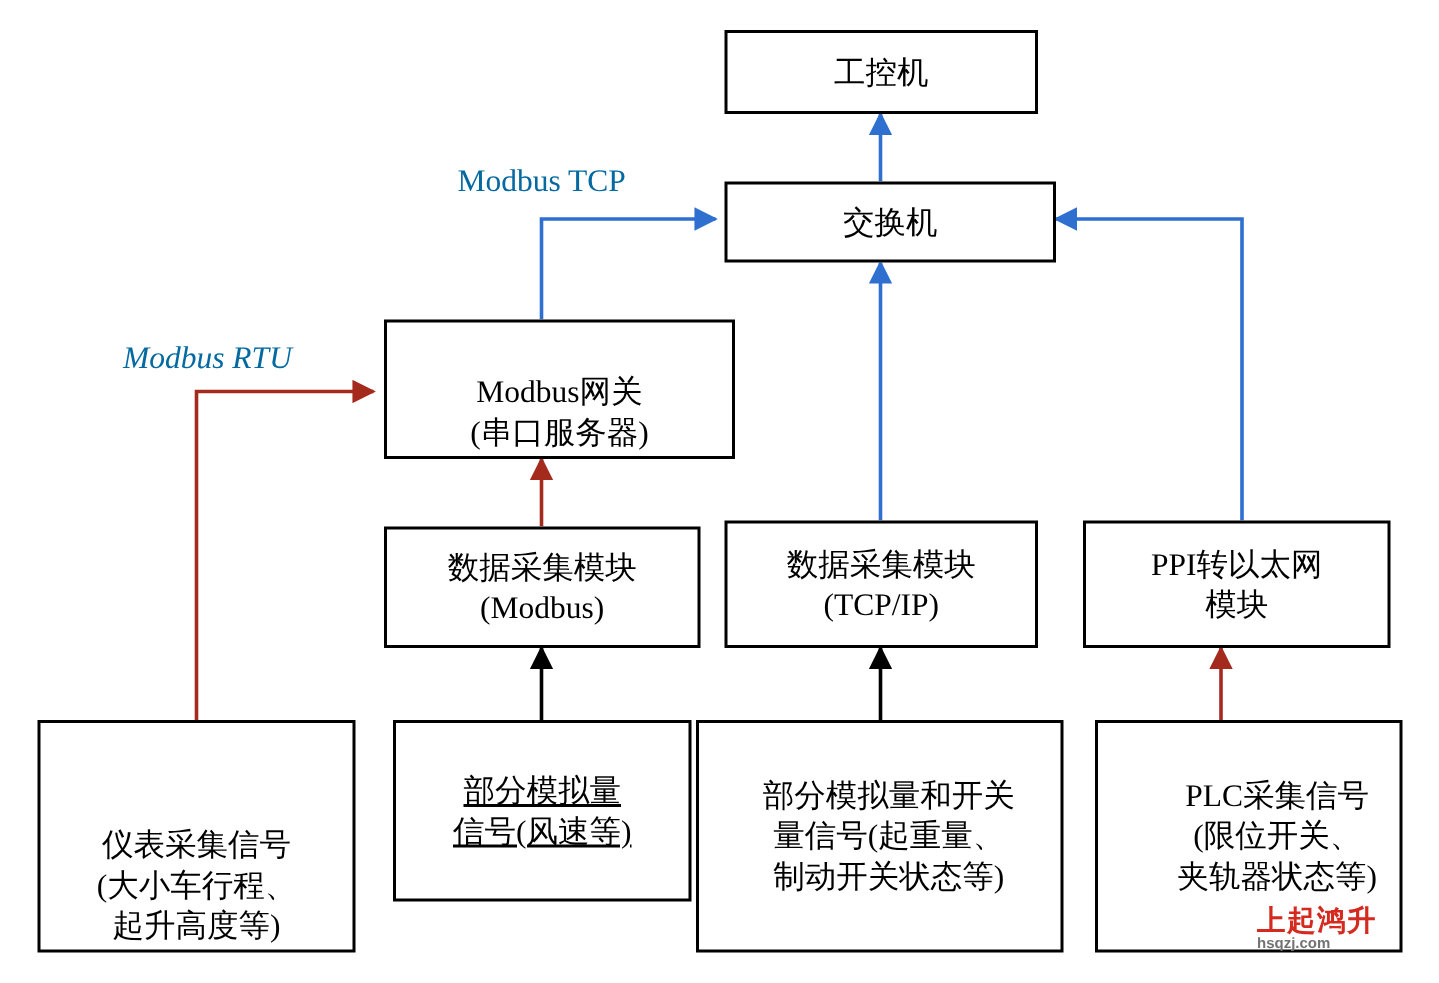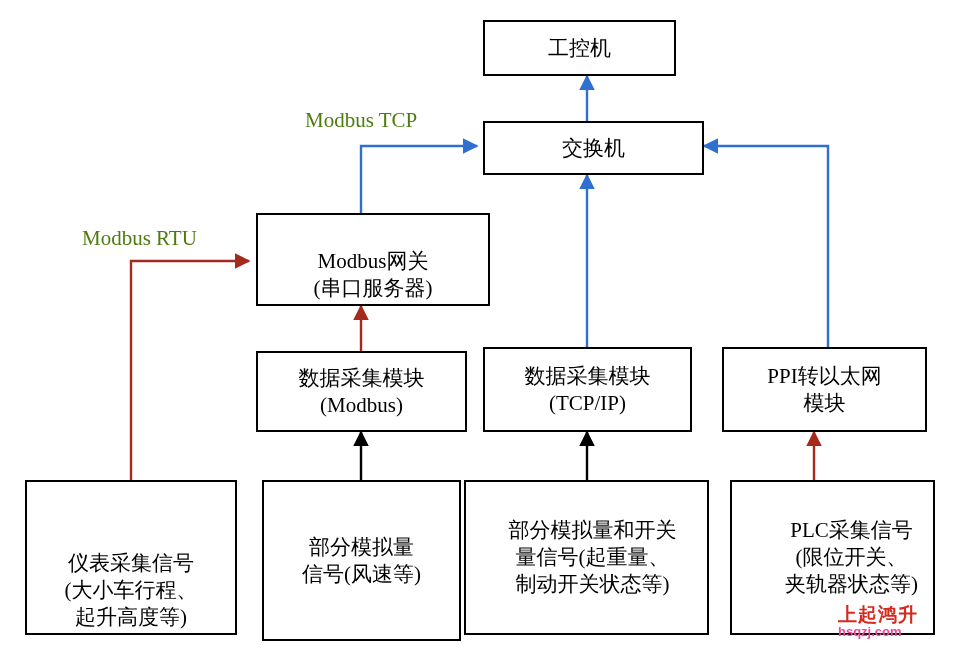--- a/index.html
+++ b/index.html
@@ -25,21 +25,21 @@
     justify-content: center;
     text-align: center;
     color: #000000;
     line-height: 1.28;
     white-space: pre-line;
     font-size: 21px;
     padding: 2px 4px;
   }
   .label {
     position: absolute;
-    color: #4d7c0f;
+    color: #0369a1;
     font-size: 21px;
     white-space: nowrap;
   }
   svg.wires {
     position: absolute;
     left: 0;
     top: 0;
     width: 959px;
     height: 655px;
     pointer-events: none;
@@ -49,23 +49,23 @@
     line-height: 1.05;
     font-family: "Liberation Sans", sans-serif;
   }
   .watermark .wm-top {
     font-size: 19px;
     font-weight: bold;
     color: #d42a1f;
     letter-spacing: 1px;
   }
   .watermark .wm-bottom {
-    font-size: 13px;
+    font-size: 10px;
     font-weight: bold;
-    color: #ec4899;
+    color: #737373;
   }
 </style>
 </head>
 <body>
 
 <div id="canvas">
 
   <svg class="wires" viewBox="0 0 959 655">
     <defs>
       <marker id="arrow-blue" viewBox="0 0 10 10" refX="9" refY="5" markerWidth="6.5" markerHeight="6.5" orient="auto-start-reverse">
@@ -109,21 +109,21 @@
 
     <g>
       <path d="M 587 480 L 587 432" stroke="#000000" stroke-width="2.4" fill="none" marker-end="url(#arrow-black)"></path>
     </g>
 
     <g>
       <path d="M 814 480 L 814 432" stroke="#a52a1e" stroke-width="2.4" fill="none" marker-end="url(#arrow-red)"></path>
     </g>
   </svg>
 
-  <div class="node" style="left:483px; top:20px; width:193px; height:56px;">
+  <div class="node" style="left:483px; top:20px; width:209px; height:56px;">
     <span>工控机</span>
   </div>
 
   <div class="node" style="left:483px; top:121px; width:221px; height:54px;justify-content:center;">
     <span>交换机</span>
   </div>
 
   <div class="node" style="left:256px; top:213px; width:234px; height:93px;align-items:flex-end;">
     <span>Modbus网关
 (串口服务器)</span>
@@ -143,39 +143,39 @@
     <span>PPI转以太网
 模块</span>
   </div>
 
   <div class="node" style="left:25px; top:480px; width:212px; height:155px;align-items:flex-end;">
     <span>仪表采集信号
 (大小车行程、
 起升高度等)</span>
   </div>
 
-  <div class="node" style="left:262px; top:480px; width:199px; height:161px;">
+  <div class="node" style="left:262px; top:480px; width:199px; height:121px;text-decoration:underline;">
     <span>部分模拟量
 信号(风速等)</span>
   </div>
 
   <div class="node" style="left:464px; top:480px; width:245px; height:155px;padding-left:16px;">
     <span>部分模拟量和开关
 量信号(起重量、
 制动开关状态等)</span>
   </div>
 
   <div class="node" style="left:730px; top:480px; width:205px; height:155px;padding-left:42px;">
     <span>PLC采集信号
 (限位开关、
 夹轨器状态等)</span>
   </div>
 
   <div class="label" style="left:305px; top:108px;">Modbus TCP</div>
 
-  <div class="label" style="left:82px; top:226px;">Modbus RTU</div>
+  <div class="label" style="left:82px; top:226px;font-style:italic;">Modbus RTU</div>
 
   <div class="watermark" style="left:838px; top:605px; width:112px;">
     <div class="wm-top">上起鸿升</div>
     <div class="wm-bottom">hsqzj.com</div>
   </div>
 
 </div>
 
 </body></html>

